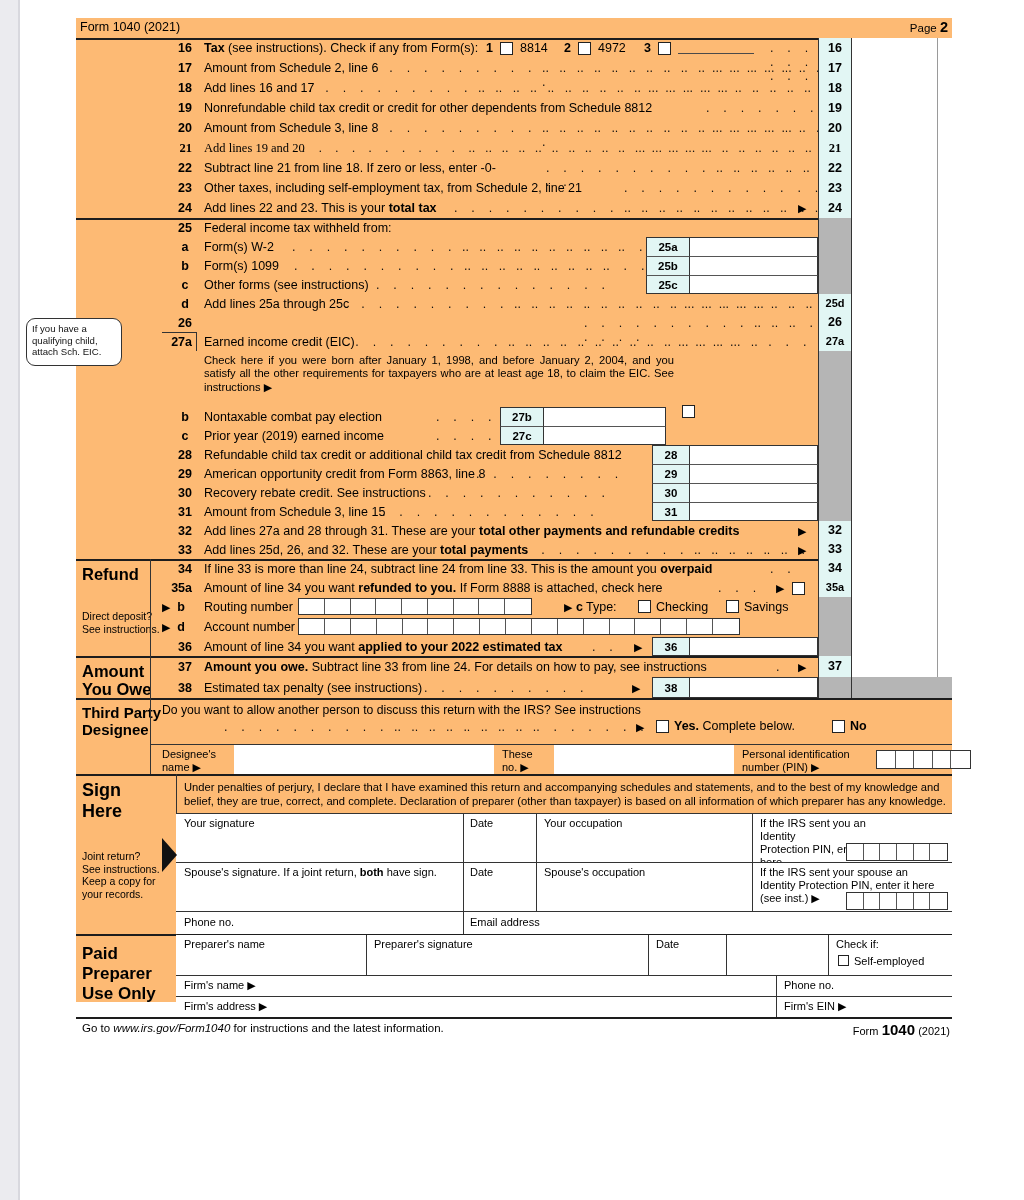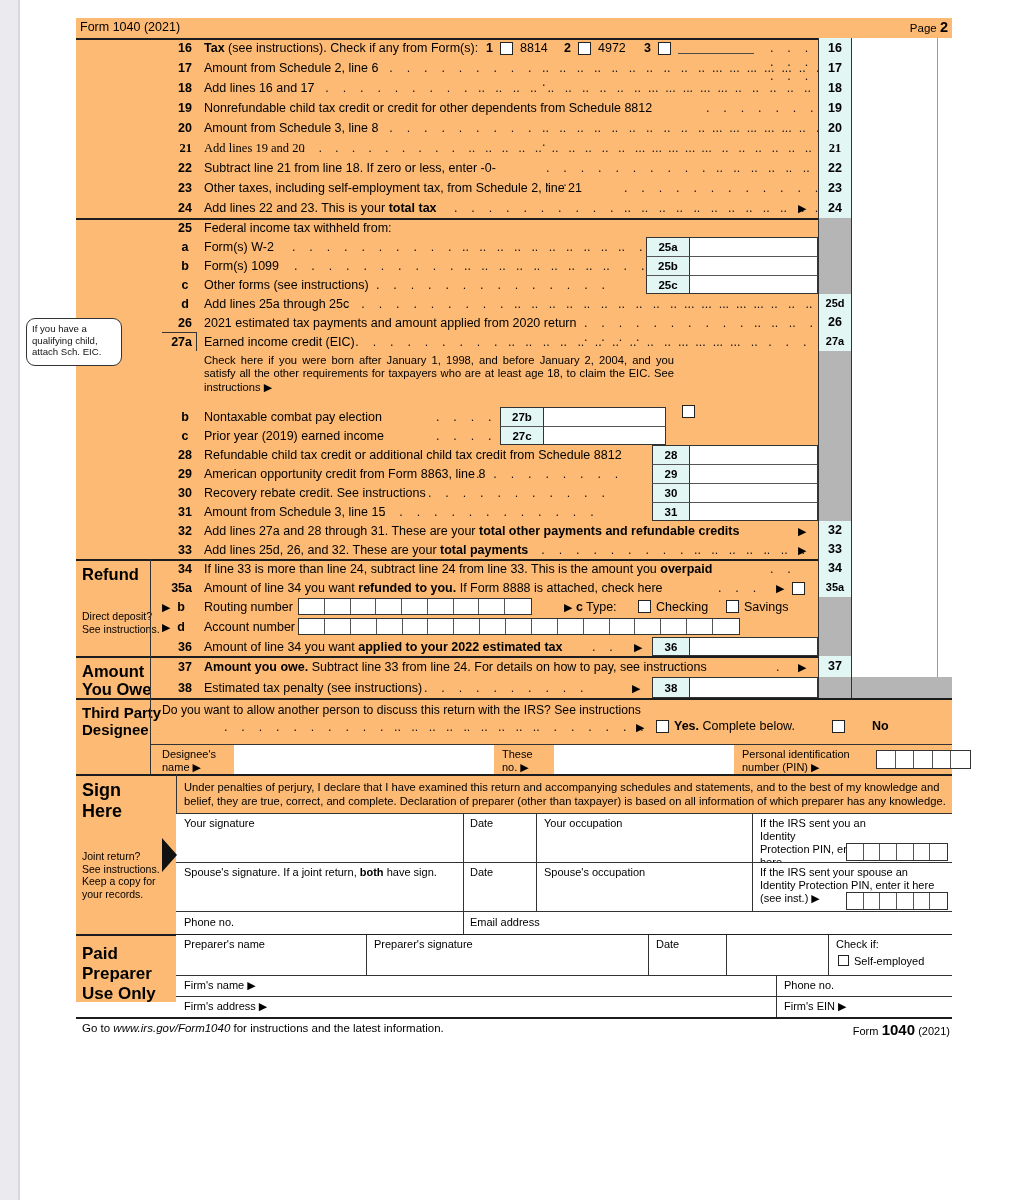--- a/index.html
+++ b/index.html
@@ -327,21 +327,20 @@
         <span class="dots" style="position:absolute; left:608px; top:3px;">. . . . . . . . . .</span>
         <span class="numcell sm" style="top:0; height:19px; line-height:19px;">25d</span>
         <span class="amtcell" style="top:0; height:19px;">
             <span class="amt-sep"></span>
           </span>
       </div>
       <div class="hline" style="left:742px; top:275px; width:134px; border-top:1px solid #8d8d8d;"></div>
 
       <div class="row" style="position:absolute; left:0; top:275px; height:19px;">
         <span class="lblnum" style="left:86px; top:3px;">26</span>
-        <span class="txt" style="left:128px; top:3px;">2021 estimated tax payments and amount applied from 2020 return</span>
         <span class="dots" style="position:absolute; left:508px; top:3px;">. . . . . . . . . . . . . . . . . . . . . . . . .</span>
         <span class="dots" style="position:absolute; left:678px; top:3px;">. . .</span>
         <span class="numcell" style="top:0; height:19px; line-height:19px;">26</span>
         <span class="amtcell" style="top:0; height:19px;">
             <span class="amt-sep"></span>
           </span>
       </div>
       <div class="hline" style="left:86px; top:294px; width:34px;"></div>
       <div class="hline" style="left:742px; top:294px; width:134px;"></div>
 
@@ -613,21 +612,21 @@
       <div class="para" style="left:86px; top:665px; width:490px; text-align:justify; font-size:12.2px; line-height:15px;">Do you want to allow another person to discuss this return with the IRS? See instructions</div>
       <span class="dots" style="position:absolute; left:148px; top:682px;">. . . . . . . . . . . . . . . . . . . . . . . . .</span>
       <span class="dots" style="position:absolute; left:318px; top:682px;">. . . . . . . . .</span>
       <span class="arrw" style="position:absolute; left:560px; top:684px;">▶</span>
       <span class="cbx" style="position:absolute; left:580px; top:682px;"></span>
       <span class="txt" style="position:absolute; left:598px; top:681px;">
         <b>Yes.</b>
         <span>Complete below.</span>
       </span>
       <span class="cbx" style="position:absolute; left:756px; top:682px;"></span>
-      <span class="txt bold" style="position:absolute; left:774px; top:681px;margin-left:22px;">No</span>
+      <span class="txt bold" style="position:absolute; left:774px; top:681px;">No</span>
 
       <div class="hline" style="left:74px; top:706px; width:802px;"></div>
       <div class="cellhead" style="left:86px; top:710px; white-space:pre-line;"><span>Designee's
 name</span><span class="arrw"> ▶</span></div>
       <div class="whitebox" style="left:158px; top:707px; width:260px; height:29px;"></div>
       <div class="cellhead" style="left:426px; top:710px; white-space:pre-line;"><span>These
 no.</span><span class="arrw"> ▶</span></div>
       <div class="whitebox" style="left:478px; top:707px; width:180px; height:29px;"></div>
       <div class="cellhead" style="left:666px; top:710px; white-space:pre-line;"><span>Personal identification
 number (PIN)</span><span class="arrw"> ▶</span></div>

